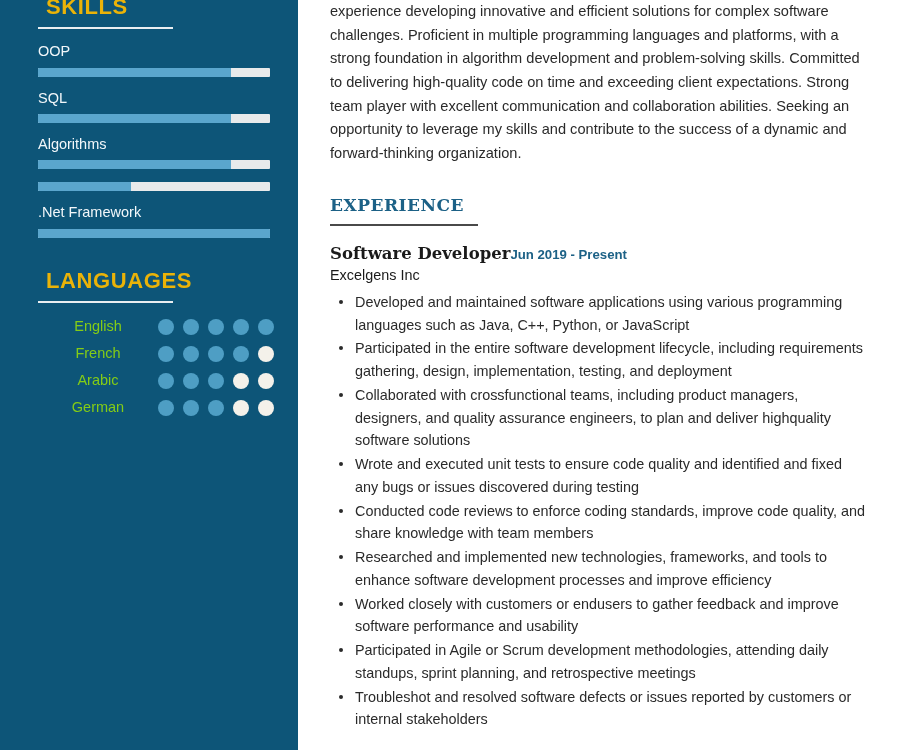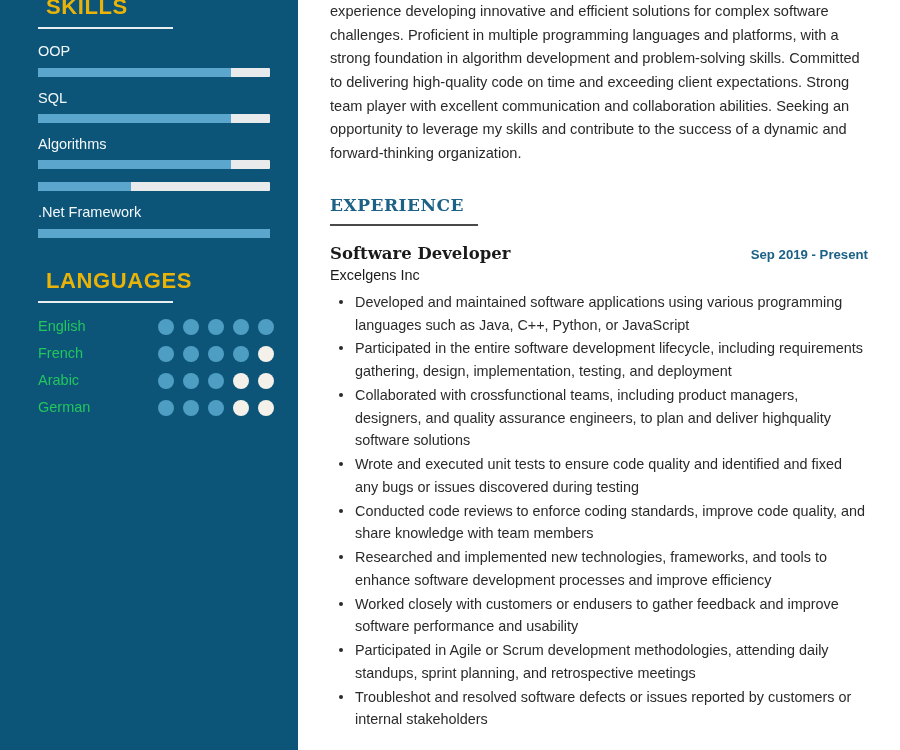--- a/index.html
+++ b/index.html
@@ -84,24 +84,25 @@
   .lang-block { margin-top: 30px; }
   .lang-rule { width: 135px; }
   .lang-list { margin-top: 16px; }
   .lang-row {
     display: flex;
     align-items: center;
     margin-bottom: 11px;
   }
   .lang-name {
     font-size: 14.5px;
-    color: #22c55e;
+    color: #84cc16;
     width: 120px;
     flex: 0 0 120px;
     line-height: 1.1;
+    text-align: center;
   }
   .dots {
     display: flex;
     gap: 9px;
   }
   .dot {
     width: 16px;
     height: 16px;
     border-radius: 50%;
     background: #4e9ec4;
@@ -150,21 +151,21 @@
     width: 148px;
     margin: 9px 0 0 0;
     border: 0;
   }
   .job {
     margin-top: 18px;
   }
   .job-head {
     display: flex;
     align-items: baseline;
-    justify-content: space-between;
+    justify-content: flex-start;
   }
   .job-title {
     font-family: "DejaVu Serif", "Liberation Serif", serif;
     font-weight: bold;
     font-size: 16.5px;
     color: #1a1a1a;
     line-height: 1.2;
   }
   .job-date {
     font-size: 13.2px;
@@ -302,21 +303,21 @@
 
     <p class="summary">experience developing innovative and efficient solutions for complex software challenges. Proficient in multiple programming languages and platforms, with a strong foundation in algorithm development and problem-solving skills. Committed to delivering high-quality code on time and exceeding client expectations. Strong team player with excellent communication and collaboration abilities. Seeking an opportunity to leverage my skills and contribute to the success of a dynamic and forward-thinking organization.</p>
 
     <h2 class="main-heading">EXPERIENCE</h2>
     <hr class="main-rule">
 
     <div id="job-list">
         <div class="job">
           <div class="job-head">
             <div class="job-title">Software Developer</div>
-            <div class="job-date">Sep 2019 - Present</div>
+            <div class="job-date">Jun 2019 - Present</div>
           </div>
           <div class="job-company">Excelgens Inc</div>
           <ul class="bullets">
             <li>Developed and maintained software applications using various programming languages such as Java, C++, Python, or JavaScript</li>
             <li>Participated in the entire software development lifecycle, including requirements gathering, design, implementation, testing, and deployment</li>
             <li>Collaborated with crossfunctional teams, including product managers, designers, and quality assurance engineers, to plan and deliver highquality software solutions</li>
             <li>Wrote and executed unit tests to ensure code quality and identified and fixed any bugs or issues discovered during testing</li>
             <li>Conducted code reviews to enforce coding standards, improve code quality, and share knowledge with team members</li>
             <li>Researched and implemented new technologies, frameworks, and tools to enhance software development processes and improve efficiency</li>
             <li>Worked closely with customers or endusers to gather feedback and improve software performance and usability</li>

